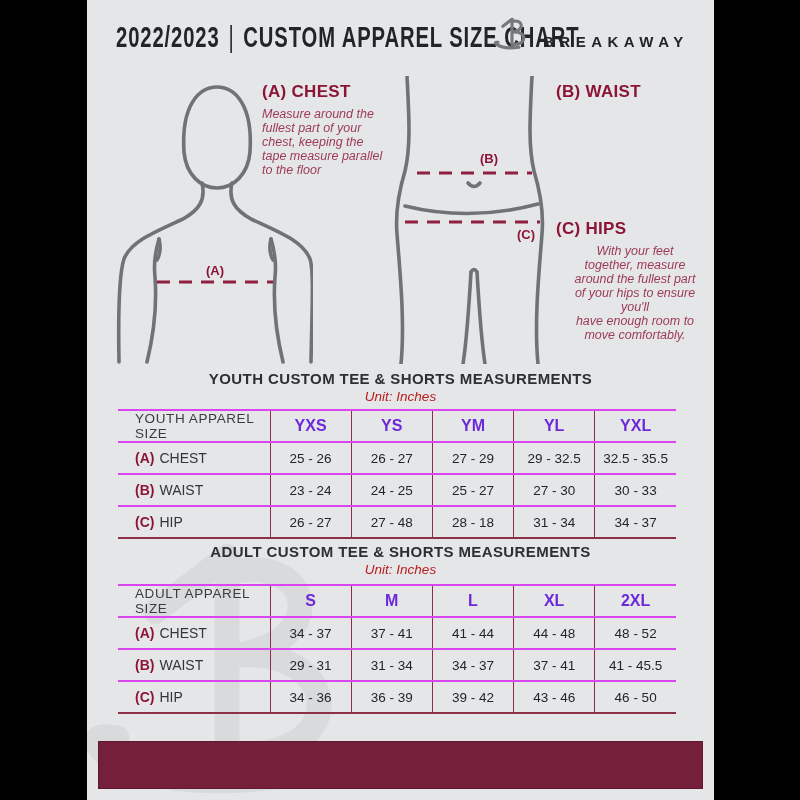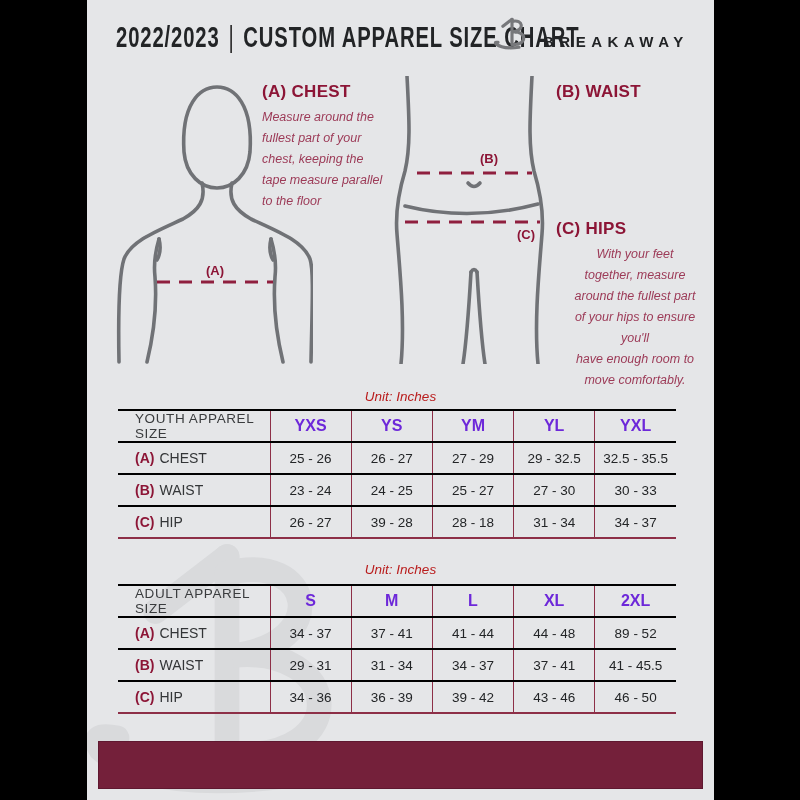--- a/index.html
+++ b/index.html
@@ -38,21 +38,21 @@
   .fig-lower { left:305px; top:76px; }
   .sil { stroke:#707276; stroke-width:3.6; fill:none; stroke-linecap:round; }
   .dash { stroke:#8f1f3e; stroke-width:3.2; fill:none; }
   .fig-label { font-family:"Liberation Sans", sans-serif; font-size:13px; font-weight:700; fill:#8c1536; }
 
   
   .guide-head {
     position:absolute; font-size:17px; font-weight:700; color:#8c1536; letter-spacing:0.3px;
   }
   .guide-desc {
-    position:absolute; font-size:12.5px; line-height:21px; font-style:italic;
+    position:absolute; font-size:12.5px; line-height:14px; font-style:italic;
     color:#9c3a57; white-space:pre-line;
   }
   .gh-chest { left:175px; top:82px; }
   .gd-chest { left:175px; top:107px; width:145px; }
   .gh-waist { left:469px; top:82px; }
   .gd-waist { left:469px; top:107px; width:158px; }
   .gh-hips  { left:469px; top:219px; }
   .gd-hips  { left:469px; top:244px; width:158px;text-align:center; }
 
   
@@ -67,21 +67,21 @@
   .t-youth-title { top:370px; } .t-youth-unit { top:389px; }
   .t-adult-title { top:543px; } .t-adult-unit { top:562px; }
 
   
   table.size-table {
     position:absolute; left:31px; width:558px; border-collapse:collapse; table-layout:fixed;
   }
   .tbl-youth { top:409px; }
   .tbl-adult { top:584px; }
   .size-table col.c0 { width:152px; }
-  .size-table tr { border-top:2px solid #000000; }
+  .size-table tr { border-top:2px solid #d946ef; }
   .size-table tr:last-child { border-bottom:2px solid #8d2f47; }
   .size-table th, .size-table td {
     border-left:1.5px solid #8d2f47; padding:0; text-align:center; vertical-align:middle;
   }
   .size-table th:first-child, .size-table td:first-child { border-left:none; }
   .size-table th { height:28px; font-size:16px; font-weight:700; color:#6d28d9; }
   .size-table td { height:30px; font-size:13.5px; color:#232527;text-align:center; }
   .size-table .rowhead, .size-table .colhead0 { text-align:left; padding-left:17px; }
   .size-table .colhead0 { font-size:13.5px; font-weight:400; letter-spacing:0.6px; color:#3a3c3e; }
   .size-table .rowhead { font-size:14px; color:#333537; }
@@ -169,20 +169,21 @@
 
       <div class="guide-head gh-hips">(C) HIPS</div>
       <div class="guide-desc gd-hips">With your feet
 together, measure
 around the fullest part
 of your hips to ensure
 you'll
 have enough room to
 move comfortably.</div>
 
+      <div class="sec-title t-youth-title">YOUTH CUSTOM TEE &amp; SHORTS MEASUREMENTS</div>
       <div class="sec-unit t-youth-unit">Unit: Inches</div>
 
       <table class="size-table tbl-youth">
         <colgroup>
             <col class="c0">
             <col>
             <col>
             <col>
             <col>
             <col>
@@ -208,28 +209,29 @@
           <td class="rowhead"><span class="key">(B)</span><span>WAIST</span></td>
           <td>23 - 24</td>
           <td>24 - 25</td>
           <td>25 - 27</td>
           <td>27 - 30</td>
           <td>30 - 33</td>
         </tr>
         <tr>
           <td class="rowhead"><span class="key">(C)</span><span>HIP</span></td>
           <td>26 - 27</td>
-          <td>39 - 28</td>
+          <td>27 - 48</td>
           <td>28 - 18</td>
           <td>31 - 34</td>
           <td>34 - 37</td>
         </tr>
       </tbody>
         </table>
 
+      <div class="sec-title t-adult-title">ADULT CUSTOM TEE &amp; SHORTS MEASUREMENTS</div>
       <div class="sec-unit t-adult-unit">Unit: Inches</div>
 
       <table class="size-table tbl-adult">
         <colgroup>
             <col class="c0">
             <col>
             <col>
             <col>
             <col>
             <col>
@@ -242,21 +244,21 @@
           <th>L</th>
           <th>XL</th>
           <th>2XL</th>
         </tr>
         <tr>
           <td class="rowhead"><span class="key">(A)</span><span>CHEST</span></td>
           <td>34 - 37</td>
           <td>37 - 41</td>
           <td>41 - 44</td>
           <td>44 - 48</td>
-          <td>89 - 52</td>
+          <td>48 - 52</td>
         </tr>
         <tr>
           <td class="rowhead"><span class="key">(B)</span><span>WAIST</span></td>
           <td>29 - 31</td>
           <td>31 - 34</td>
           <td>34 - 37</td>
           <td>37 - 41</td>
           <td>41 - 45.5</td>
         </tr>
         <tr>

